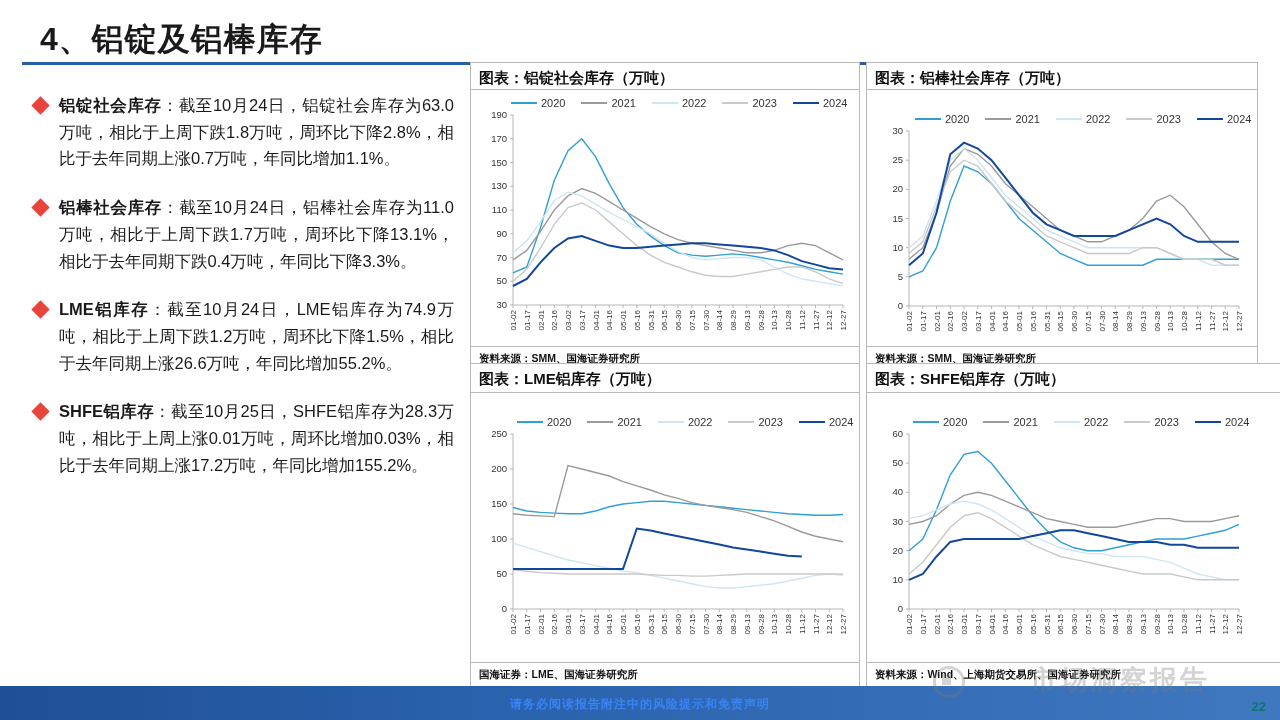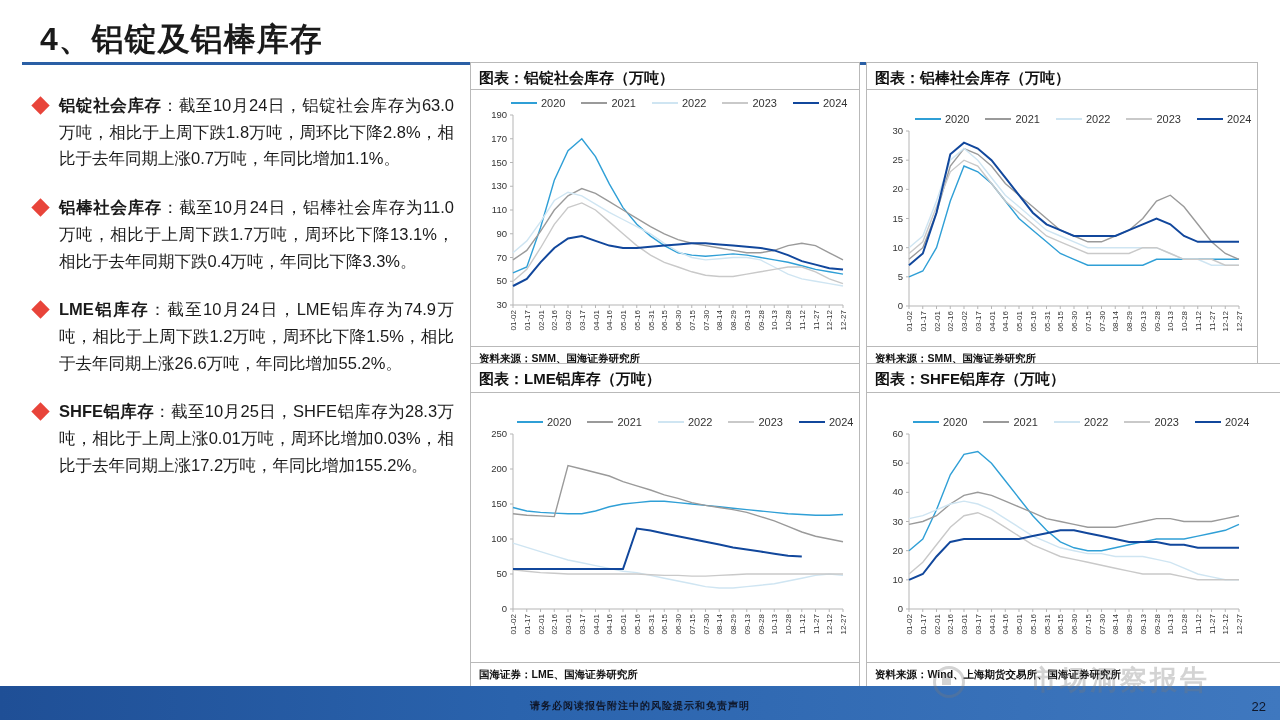--- a/index.html
+++ b/index.html
@@ -74,24 +74,24 @@
   .legend .item{display:flex;align-items:center;gap:4px;}
   .legend .swatch{width:26px;height:2.5px;display:block;}
   .plot{position:absolute;}
   
   .footer-band{
     position:absolute;left:0;bottom:0;width:1280px;height:34px;
     background:linear-gradient(90deg,#1f4f96 0%,#2a63ad 40%,#3f78bf 100%);
   }
   .footer-text{
     position:absolute;left:50%;transform:translateX(-50%);bottom:7px;
-    font-size:10px;color:#0f172a;font-weight:bold;letter-spacing:1px;
+    font-size:12px;color:#3b82f6;font-weight:bold;letter-spacing:1px;
   }
   .footer-page{
-    position:absolute;right:14px;bottom:6px;font-size:13px;color:#0f172a;font-weight:normal;
+    position:absolute;right:14px;bottom:6px;font-size:13px;color:#0f766e;font-weight:bold;
   }
   .watermark{
     position:absolute;right:70px;bottom:22px;
     font-size:27px;color:rgba(120,120,120,0.33);font-weight:bold;letter-spacing:3px;
     pointer-events:none;
   }
   .watermark-mark{
     position:absolute;right:315px;bottom:22px;width:26px;height:26px;border-radius:50%;
     border:3px solid rgba(120,120,120,0.33);
   }

